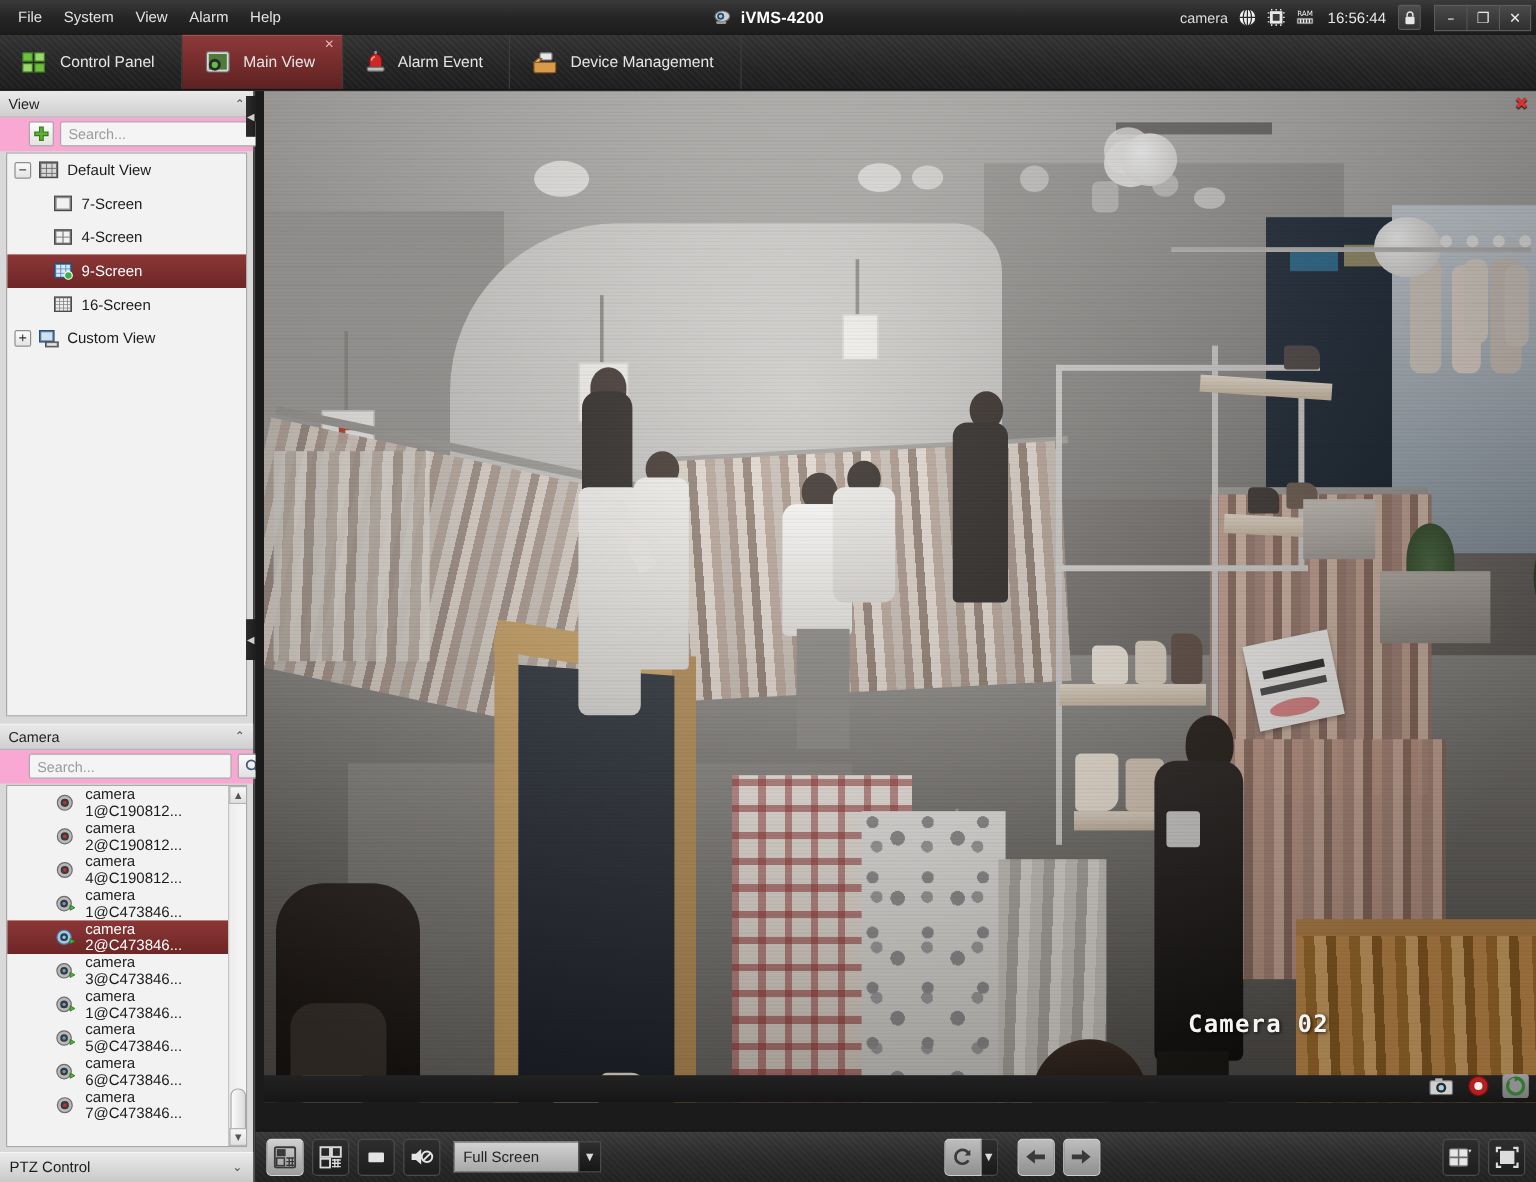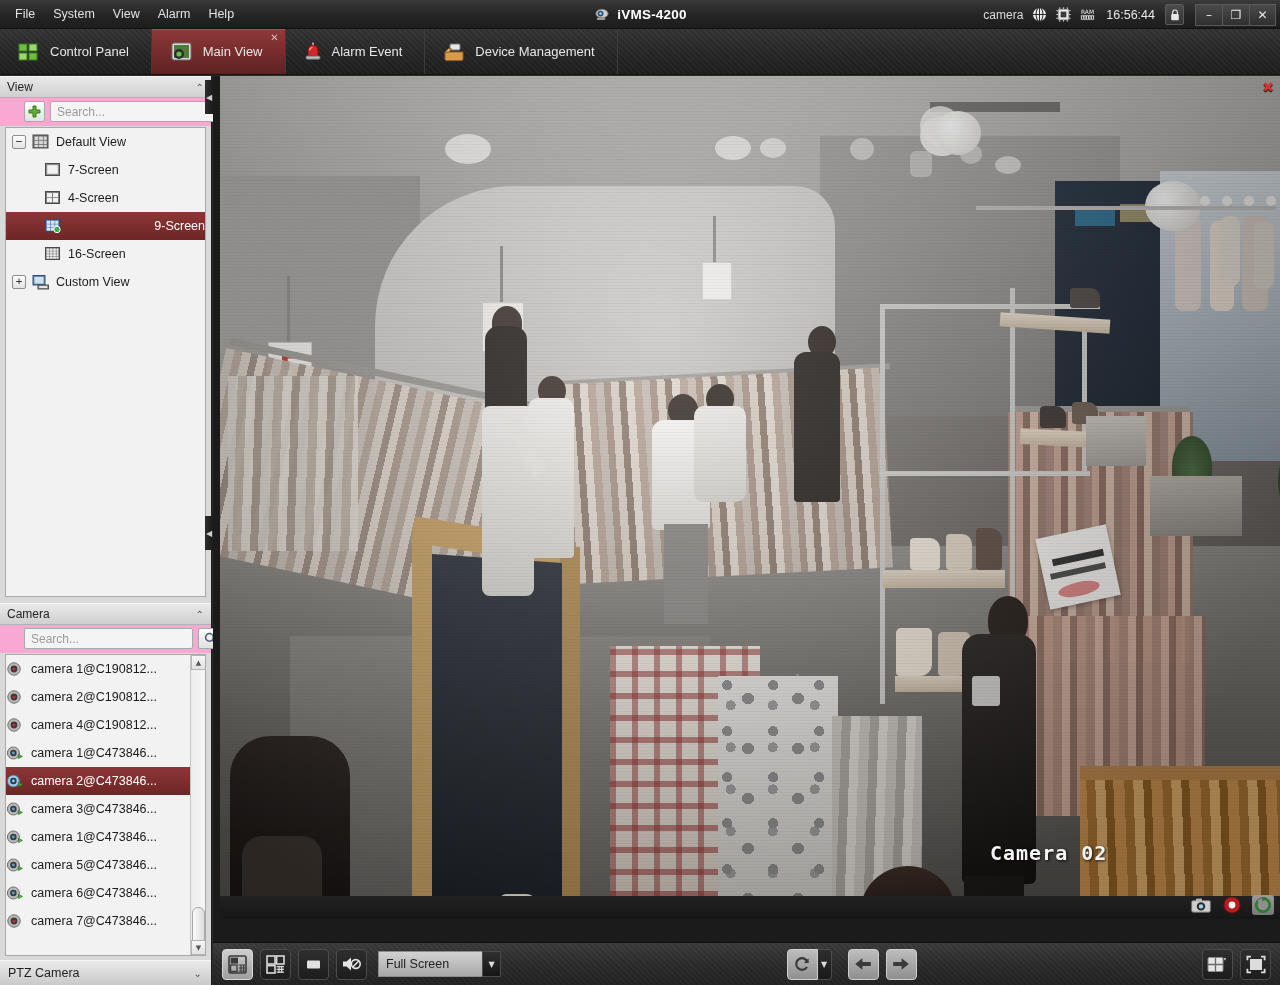--- a/index.html
+++ b/index.html
@@ -126,40 +126,40 @@
 
   .treebox {
     flex: 1 1 auto; margin: 1px 5px 6px 5px;
     background: #f2f2f2; border: 1px solid #a9a9a9;
     overflow: hidden; position: relative;
   }
   .tree-row {
     display: flex; align-items: center; gap: 6px;
     height: 28px; padding-left: 6px; font-size: 12.5px; color: #1b1b1b;
   }
-  .tree-row.selected { background: linear-gradient(#8c3636, #6e2626); color: #fff; justify-content: space-between; }
+  .tree-row.selected { background: linear-gradient(#8c3636, #6e2626); color: #fff; }
   .tree-row.indent { padding-left: 38px; }
   .expander {
     width: 14px; height: 14px; flex: 0 0 14px;
     border: 1px solid #8d8d8d; background: linear-gradient(#fcfcfc,#e3e3e3);
     border-radius: 2px; display: flex; align-items: center; justify-content: center;
     font-size: 11px; line-height: 10px; color: #333; font-family: "DejaVu Sans Mono", monospace;
   }
   .ico { width: 18px; height: 16px; flex: 0 0 18px; display:block; }
 
   
   .camlist {
     flex: 1 1 auto; margin: 1px 5px 4px 5px;
     background: #f2f2f2; border: 1px solid #a9a9a9;
     position: relative; overflow: hidden;
   }
   .cam-scroll { position: absolute; inset: 0 15px 0 0; }
   .cam-row {
     display: flex; align-items: center; gap: 7px;
-    height: 28px; font-size: 12.5px; color: #1b1b1b;
+    height: 28px; padding-left: 40px; font-size: 12.5px; color: #1b1b1b;
   }
   .cam-row.selected { background: linear-gradient(#8c3636, #6e2626); color: #fff; align-items: center; }
   .vscroll {
     position: absolute; right: 0; top: 0; bottom: 0; width: 15px;
     background: linear-gradient(90deg,#ededed,#f6f6f6);
     border-left: 1px solid #c4c4c4;
   }
   .vs-arrow {
     position: absolute; left: 0; width: 15px; height: 15px;
     background: linear-gradient(#f7f7f7,#e0e0e0);
@@ -623,21 +623,21 @@
     </div>
 
     <div class="vscroll">
       <div class="vs-arrow vs-up">▲</div>
       <div class="vs-thumb"></div>
       <div class="vs-arrow vs-dn">▼</div>
     </div>
   </div>
 
   <div class="ptzbar">
-    <span>PTZ Camera</span>
+    <span>PTZ Control</span>
     <span class="chev">⌄</span>
   </div>
 </div>
 
 <div class="split-handle" style="top:80px">◀</div>
 <div class="split-handle" style="top:516px">◀</div>
 
 <div class="videoarea">
   <div class="videoframe">
 

